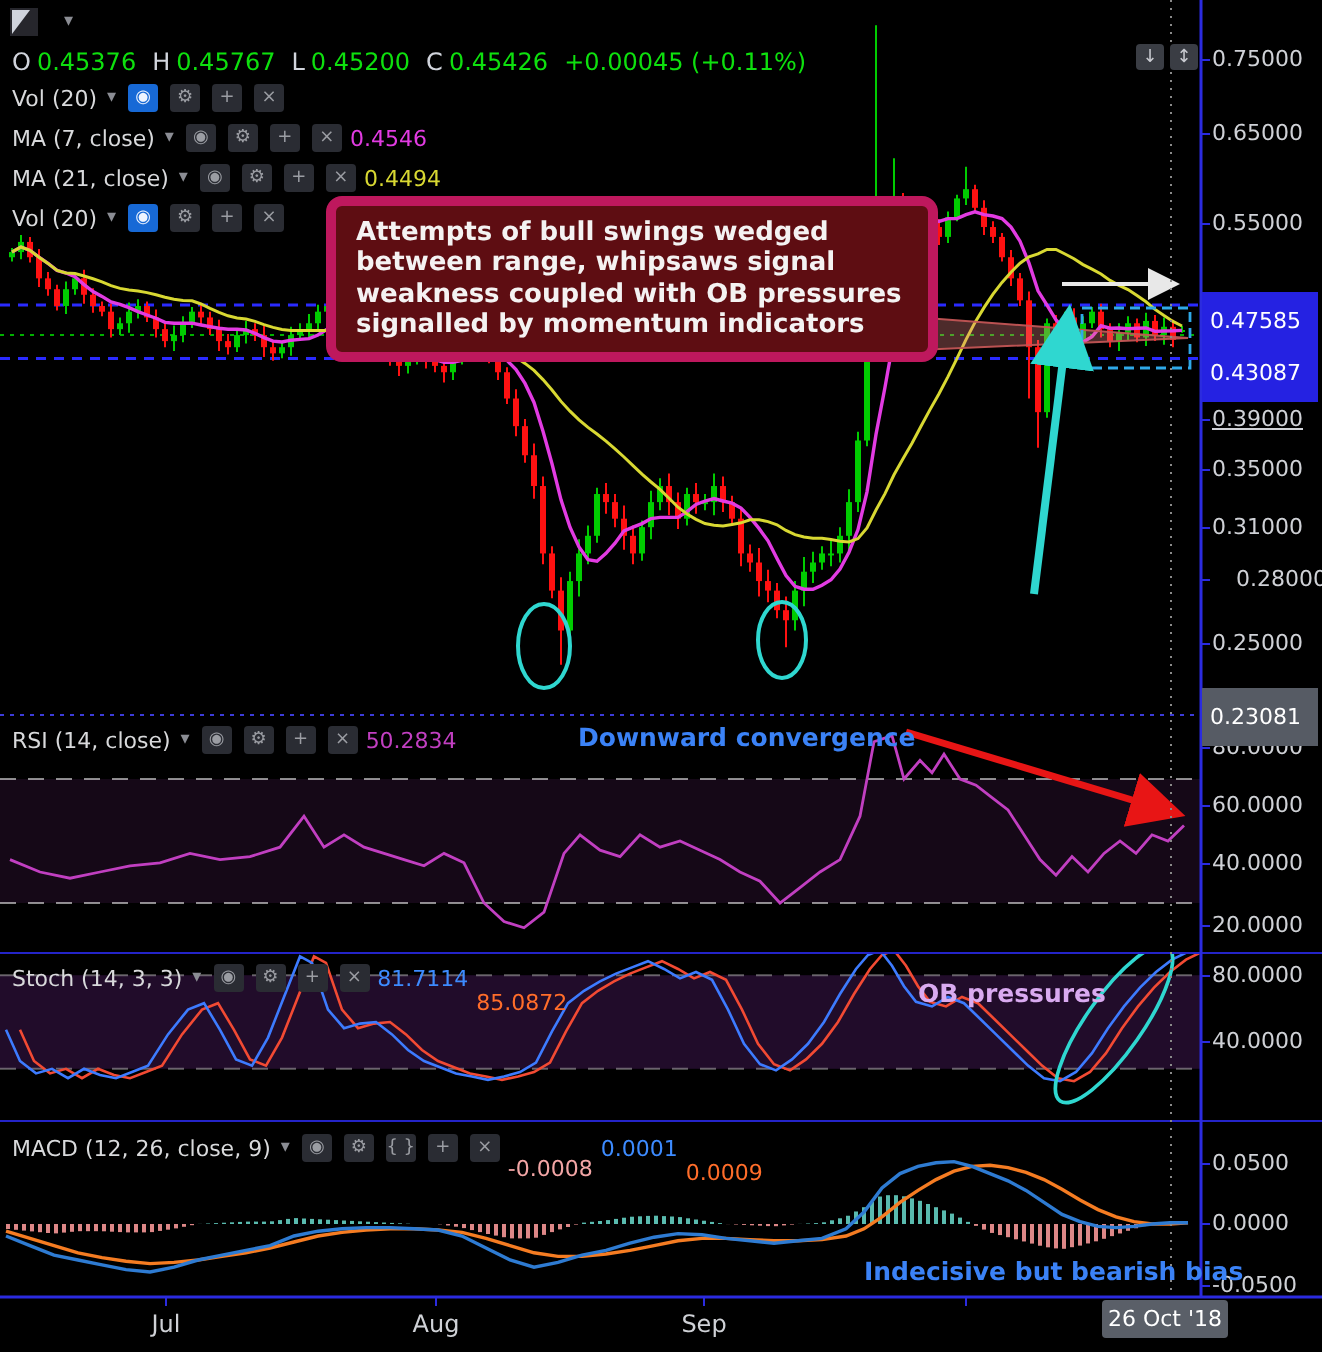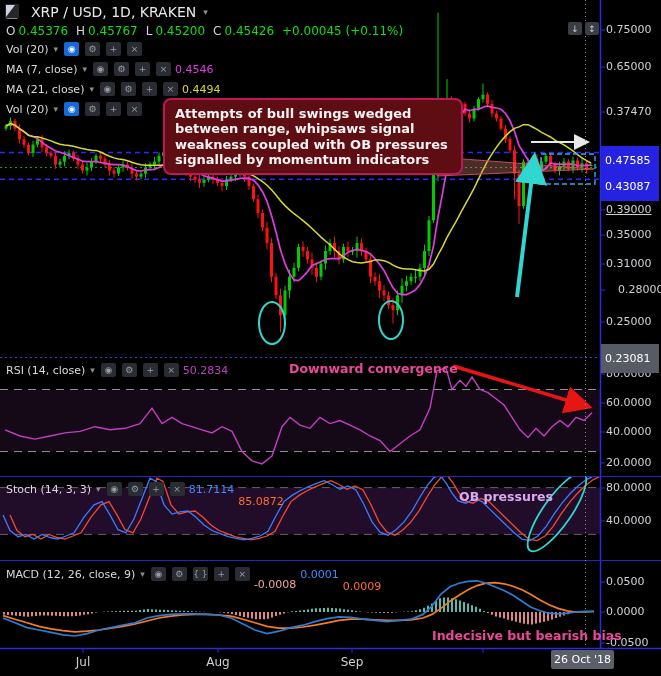--- a/index.html
+++ b/index.html
@@ -16,23 +16,23 @@
   .btn.active{background:#1769d6;color:#eef4ff;}
   .v-ma7{color:#e23be2;} .v-ma21{color:#d8d832;} .v-rsi{color:#c13fc1;}
   .v-blue{color:#3d8bff;} .v-orange{color:#ff6d2a;margin-top:24px;} .v-hist{color:#f2a5a5;margin-top:20px;}
   #hdr{position:absolute;left:5px;top:4px;display:flex;align-items:center;gap:6px;
        font-size:14px;color:#e8e9ec;z-index:6;}
   .sq{width:14px;height:14px;border:1px solid #85878d;border-radius:3px;display:inline-flex;
       align-items:center;justify-content:center;font-size:10px;color:#85878d;box-sizing:border-box;}
   #ohlc{position:absolute;left:6px;top:24px;display:flex;gap:8px;font-size:12px;z-index:6;}
   #ohlc .lt{color:#d1d4dc;margin-right:-5px;} #ohlc .gv{color:#0ee00e;}
   #note-box{position:absolute;left:163px;top:98px;width:276px;background:#5e0d12;
-            border:2px solid #be185d;border-radius:8px;padding:6px 10px;z-index:7;
+            border:5px solid #be185d;border-radius:8px;padding:6px 10px;z-index:7;
             font-size:13px;font-weight:bold;color:#f4f2f2;line-height:1.18;white-space:pre-line;}
-  .ann{position:absolute;font-weight:bold;font-size:12.5px;color:#ec4899;z-index:7;white-space:nowrap;}
+  .ann{position:absolute;font-weight:bold;font-size:12.5px;color:#3b82f6;z-index:7;white-space:nowrap;}
   #ann-ob{color:#d9aaf0;}
   .tick{position:absolute;left:606px;font-size:11px;color:#cfd1d6;z-index:6;}
   .hl{position:absolute;left:601px;width:58px;height:29px;font-size:11px;color:#fff;
       display:flex;align-items:center;padding-left:4px;z-index:7;box-sizing:border-box;}
   .hl.blue{background:#2522e2;} .hl.gray{background:#565b64;}
   .month{position:absolute;font-size:12px;color:#cfd1d6;z-index:6;transform:translateX(-50%);top:655px;}
   #xdate{position:absolute;left:551px;top:650px;width:63px;height:19px;background:#5a5f68;
          border-radius:2px;color:#fff;font-size:11px;display:flex;align-items:center;
          justify-content:center;z-index:8;}
   .axbtn{position:absolute;width:14px;height:13px;background:#3a3d44;border-radius:2px;color:#c9cbd1;
@@ -543,21 +543,20 @@
     </svg>
 
   <div id="hdr" class="ovl">
     <span class="sq">−</span>
     <span style="display:inline-flex;">
       <svg width="14" height="14">
           <rect x="0" y="0" width="14" height="14" fill="#26262c"></rect>
           <polygon points="1,1 10,1 1,13" fill="#cfd3dc"></polygon>
         </svg>
     </span>
-    <span>XRP / USD, 1D, KRAKEN</span>
     <span class="caret">▾</span>
   </div>
 
   <div id="ohlc" class="ovl">
     <span class="lt">O</span>
     <span class="gv">0.45376</span>
     <span class="lt">H</span>
     <span class="gv">0.45767</span>
     <span class="lt">L</span>
     <span class="gv">0.45200</span>
@@ -644,21 +643,21 @@
   <div class="axbtn" style="left:568px;top:22px;">↓</div>
   <div class="axbtn" style="left:585px;top:22px;">↕</div>
 
   <div class="hl blue" style="top:146px;">0.47585</div>
   <div class="hl blue" style="top:172px;">0.43087</div>
   <div class="hl gray" style="top:344px;">0.23081</div>
 
   <div id="ylabels">
       <div class="tick" style="top: 23px;">0.75000</div>
       <div class="tick" style="top: 60px;">0.65000</div>
-      <div class="tick" style="top: 105px;">0.37470</div>
+      <div class="tick" style="top: 105px;">0.55000</div>
       <div class="tick" style="top: 161px;">0.45000</div>
       <div class="tick" style="top: 203px; text-decoration: underline;">0.39000</div>
       <div class="tick" style="top: 228px; text-align: center;">0.35000</div>
       <div class="tick" style="top: 257px;">0.31000</div>
       <div class="tick" style="top: 283px; margin-left: 12px;">0.28000</div>
       <div class="tick" style="top: 315px;">0.25000</div>
       <div class="tick" style="top: 367px;">80.0000</div>
       <div class="tick" style="top: 396px;">60.0000</div>
       <div class="tick" style="top: 425px;">40.0000</div>
       <div class="tick" style="top: 456px;">20.0000</div>

